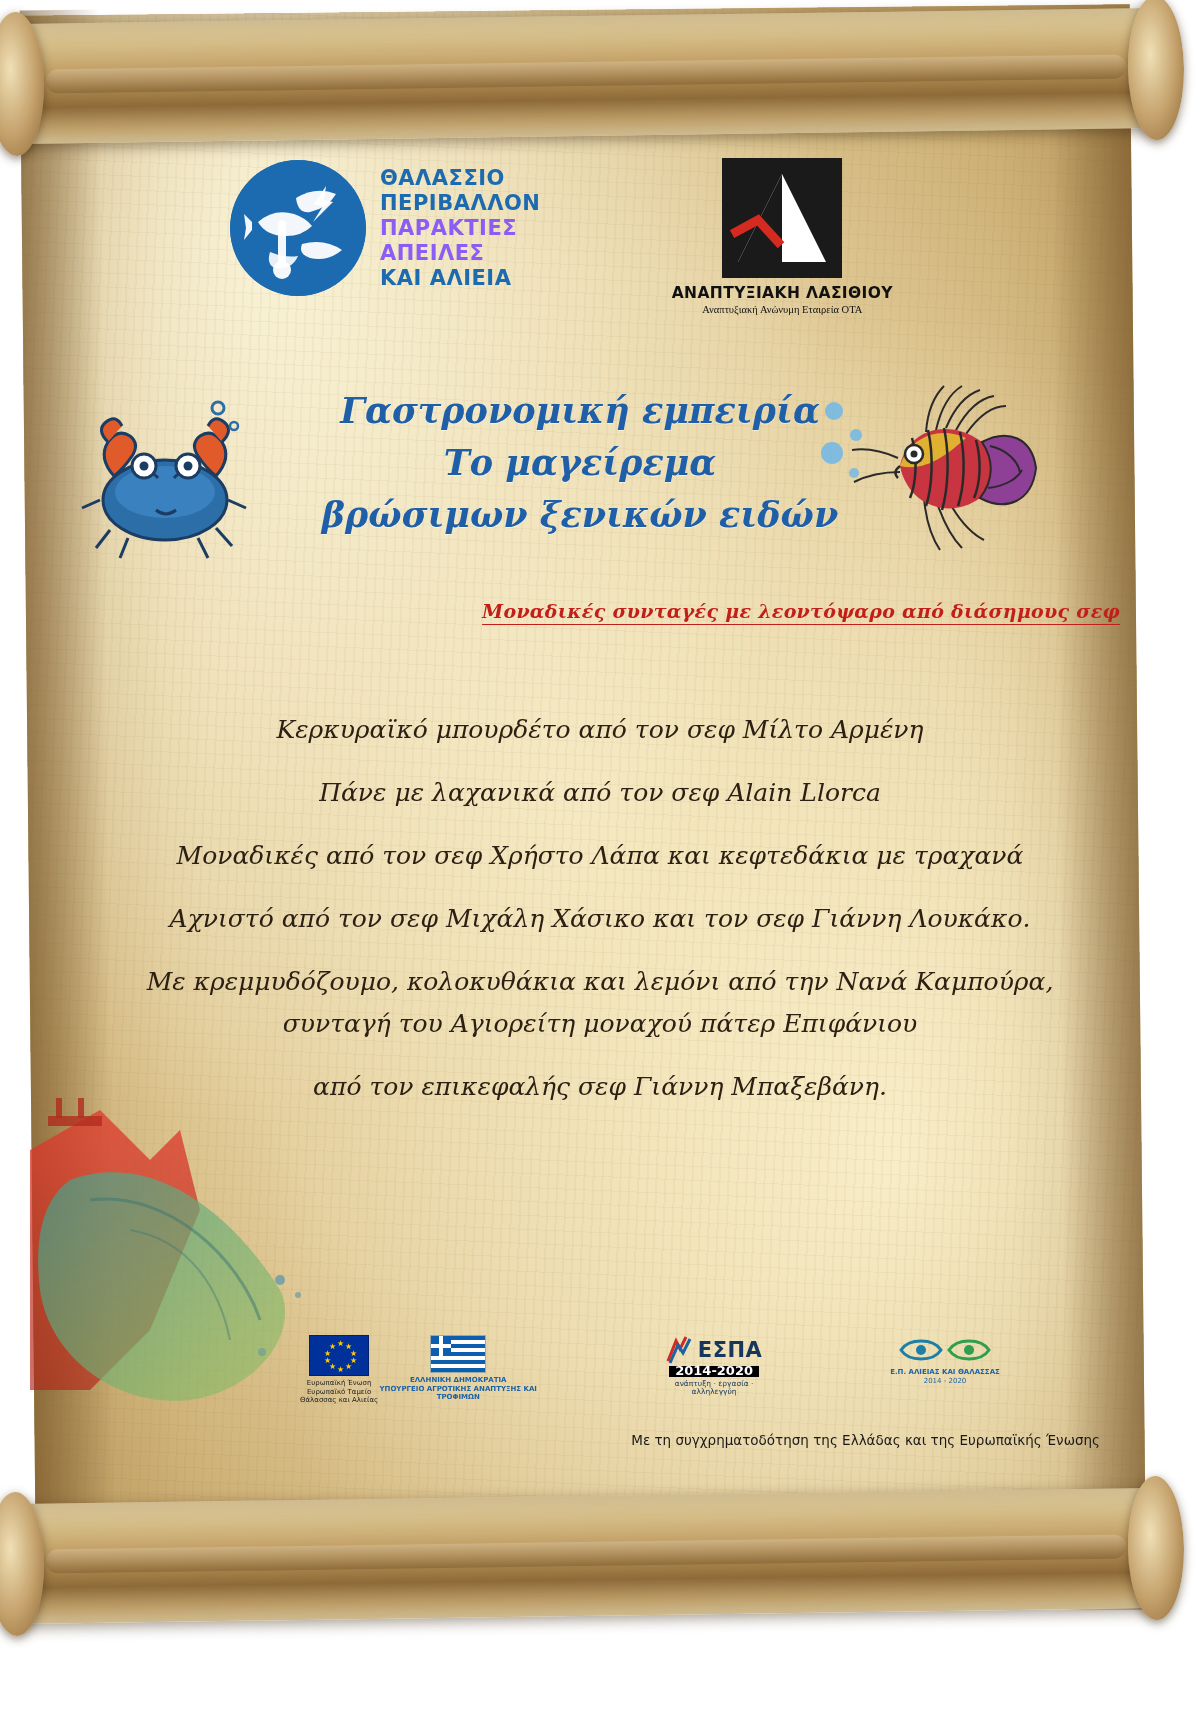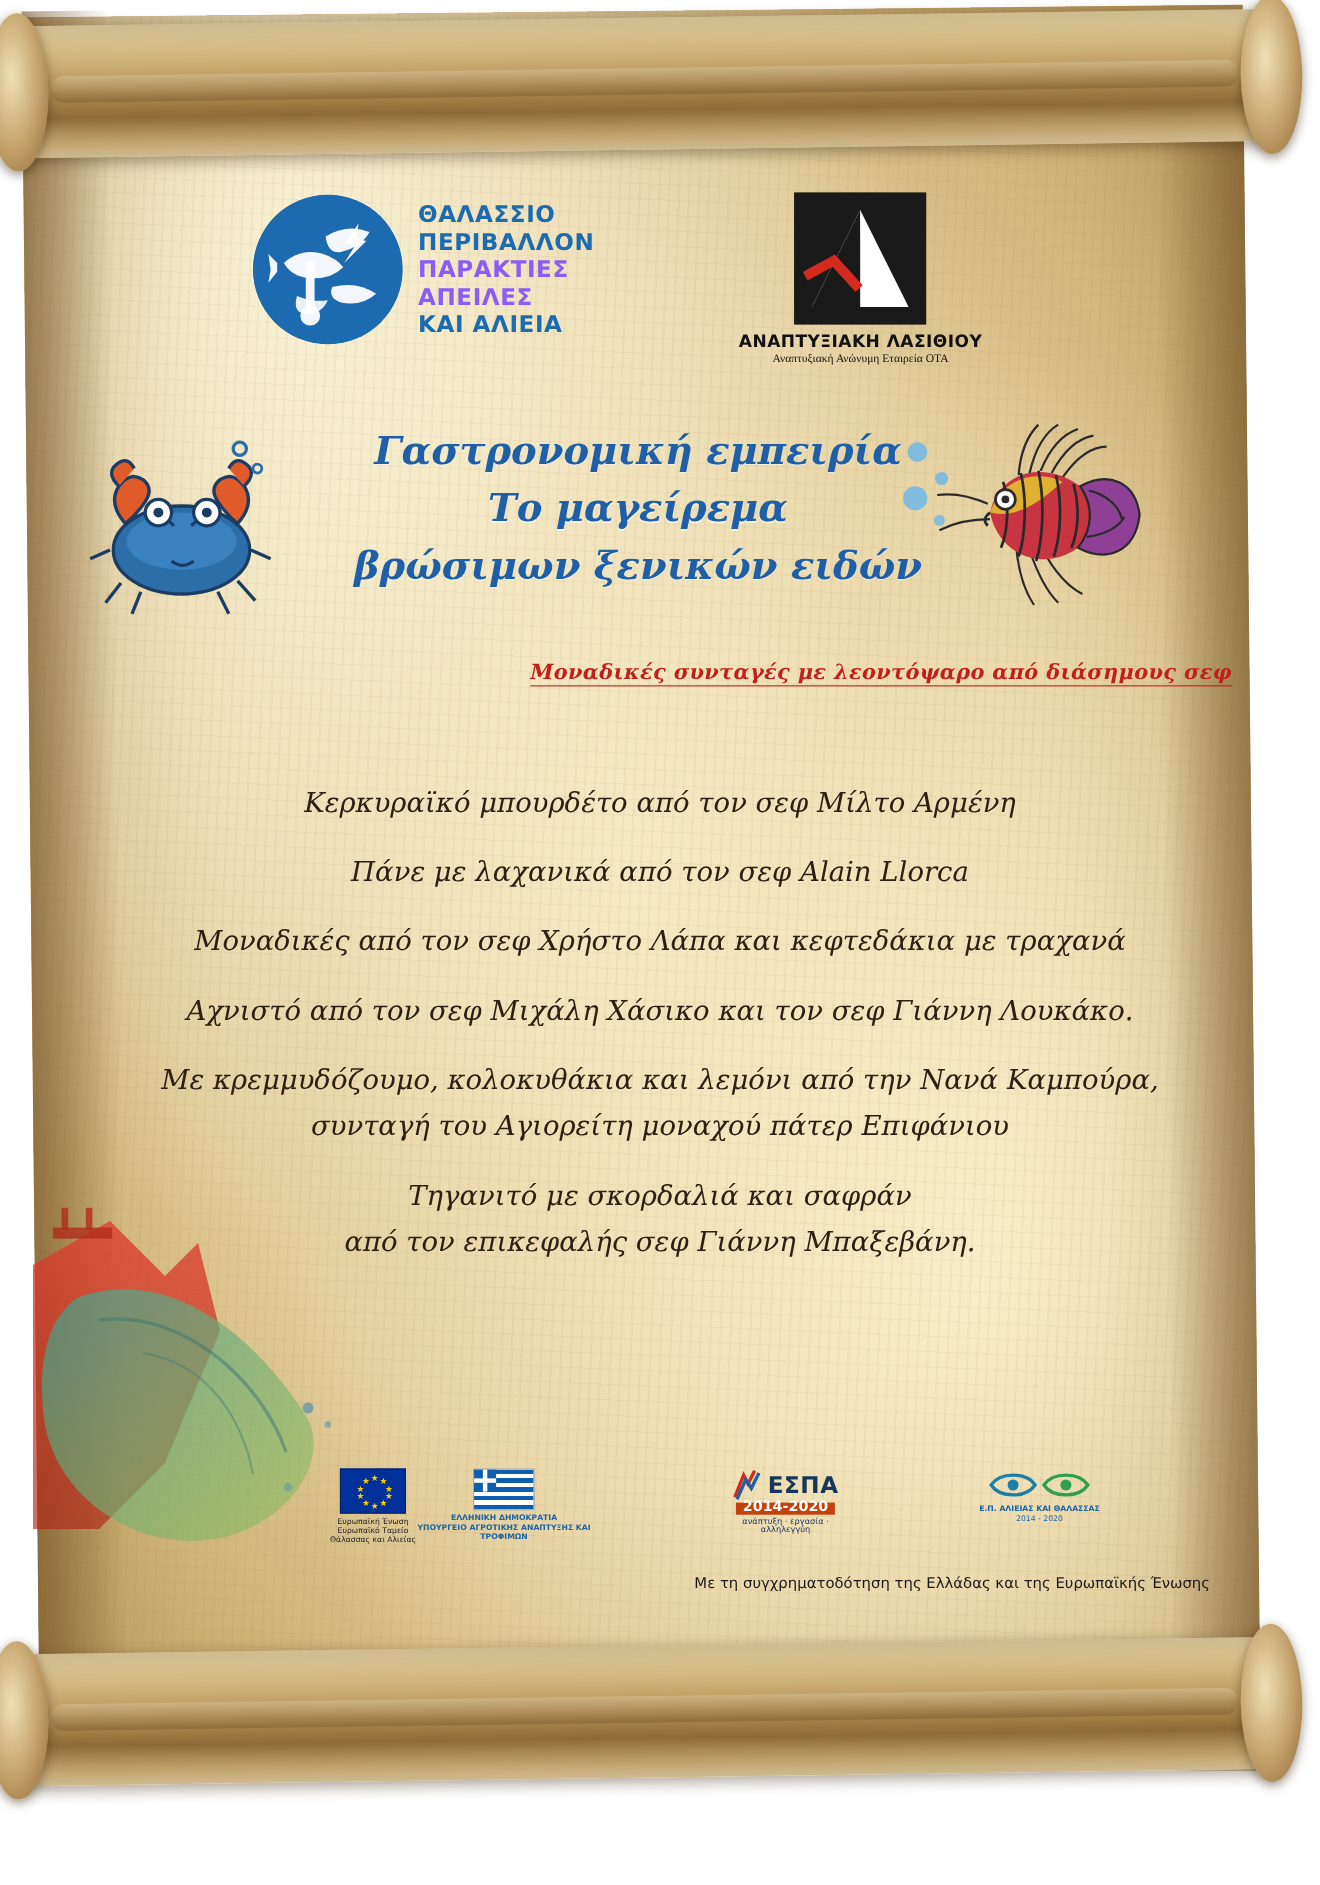--- a/index.html
+++ b/index.html
@@ -63,21 +63,21 @@
   .roll .cap.left{left:-18px;}
   .roll .cap.right{right:-18px;}
   .roll .swirl{
     position:absolute;left:40px;right:40px;top:46px;height:24px;
     background:linear-gradient(180deg, rgba(255,255,255,0.18), rgba(80,55,20,0.25));
     border-radius:12px;
   }
 
   
   .logos{
-    position:absolute;left:230px;top:175px;width:680px;height:180px;
+    position:absolute;left:230px;top:158px;width:680px;height:180px;
     display:flex;align-items:flex-start;gap:130px;
   }
   .logo-marine{position:relative;width:300px;}
   .marine-circle{
     position:absolute;left:0;top:2px;width:136px;height:136px;border-radius:50%;
     background:#1c6bb0;
     overflow:hidden;
   }
   .marine-circle svg{position:absolute;left:0;top:0;}
   .marine-text{
@@ -146,21 +146,21 @@
   .gr-flag{
     width:54px;height:36px;margin:0 auto 3px auto;position:relative;border:1px solid #9aa;
     background:repeating-linear-gradient(180deg,#0d5eaf 0px,#0d5eaf 4px,#fff 4px,#fff 8px);
   }
   .gr-flag .canton{position:absolute;left:0;top:0;width:20px;height:20px;background:#0d5eaf;}
   .gr-flag .canton:before{content:"";position:absolute;left:8px;top:0;width:4px;height:20px;background:#fff;}
   .gr-flag .canton:after{content:"";position:absolute;left:0;top:8px;width:20px;height:4px;background:#fff;}
   .espa{width:120px;margin:0 auto;}
   .espa-top{display:flex;align-items:center;justify-content:center;gap:4px;}
   .espa-word{font-size:21px;font-weight:bold;color:#17365d;letter-spacing:0.5px;}
-  .espa-years{background:#c2410c;color:#fff;font-size:13px;font-weight:bold;padding:1px 6px;margin-top:1px;display:inline-block;}
+  .espa-years{background:#000000;color:#fff;font-size:13px;font-weight:bold;padding:1px 6px;margin-top:1px;display:inline-block;}
   .espa-foot{font-size:7.5px;color:#17365d;margin-top:2px;}
   .fishlogo{width:110px;text-align:center;}
   .fishlogo .eyes{display:flex;justify-content:center;gap:4px;}
   .footer-note{
     position:absolute;left:100px;top:1432px;width:1000px;text-align:right;
     font-size:13.5px;font-weight:normal;color:#1a1a1a;
     font-family:"DejaVu Sans", sans-serif;
   }
 </style>
 </head>
@@ -328,21 +328,20 @@
     <div class="line">Πάνε με λαχανικά από τον σεφ Alain Llorca</div>
     <div class="line">Μοναδικές από τον σεφ Χρήστο Λάπα και κεφτεδάκια με τραχανά</div>
     <div class="line">Αχνιστό από τον σεφ Μιχάλη Χάσικο και τον σεφ Γιάννη Λουκάκο.</div>
 
     <div class="group">
       <div class="line">Με κρεμμυδόζουμο, κολοκυθάκια και λεμόνι από την Νανά Καμπούρα,</div>
       <div class="line">συνταγή του Αγιορείτη μοναχού πάτερ Επιφάνιου</div>
     </div>
 
     <div class="group">
-      <div class="line">Τηγανιτό με σκορδαλιά και σαφράν</div>
       <div class="line">από τον επικεφαλής σεφ Γιάννη Μπαξεβάνη.</div>
     </div>
   </div>
 
   <div class="footer-logos">
 
     <div class="flogo">
       <div class="eu-flag">
         <span class="star" style="left:27px;top:4px;">★</span>
         <span class="star" style="left:19px;top:7px;">★</span>

